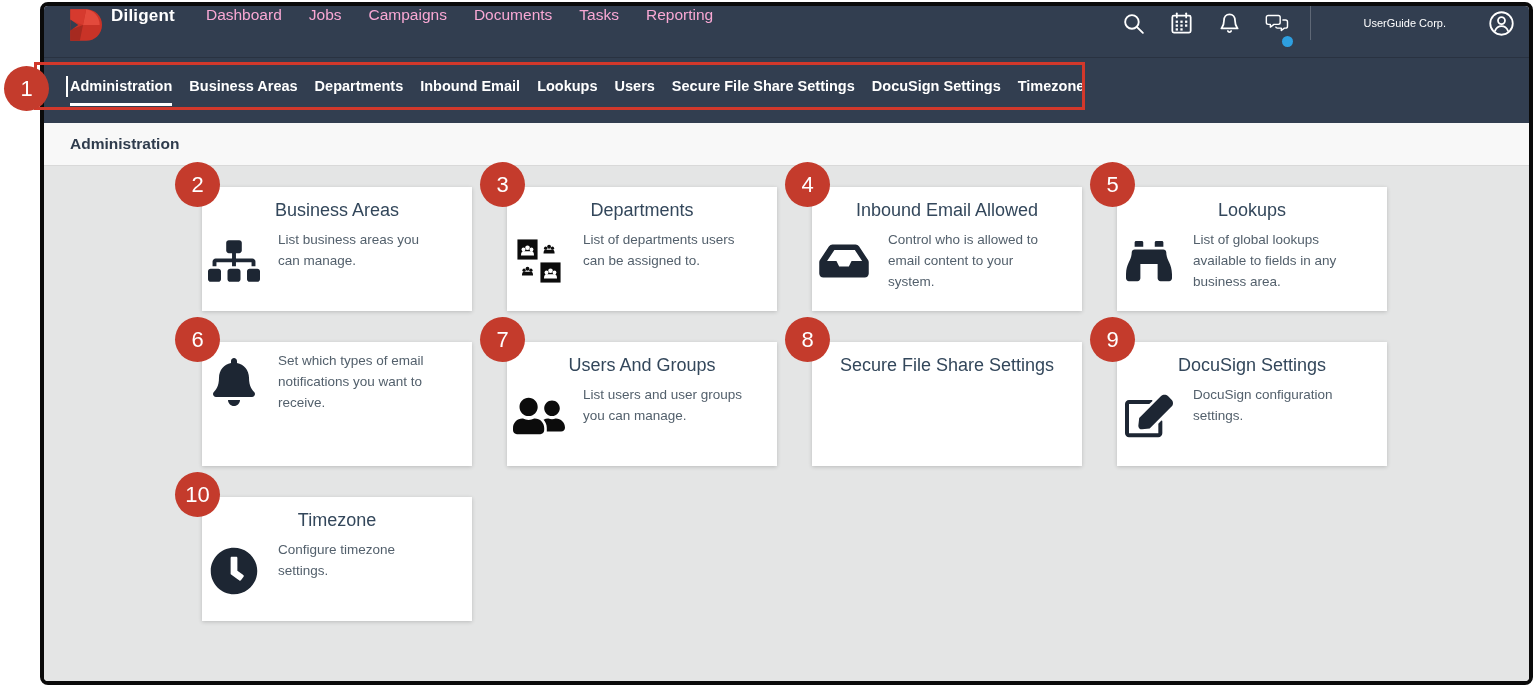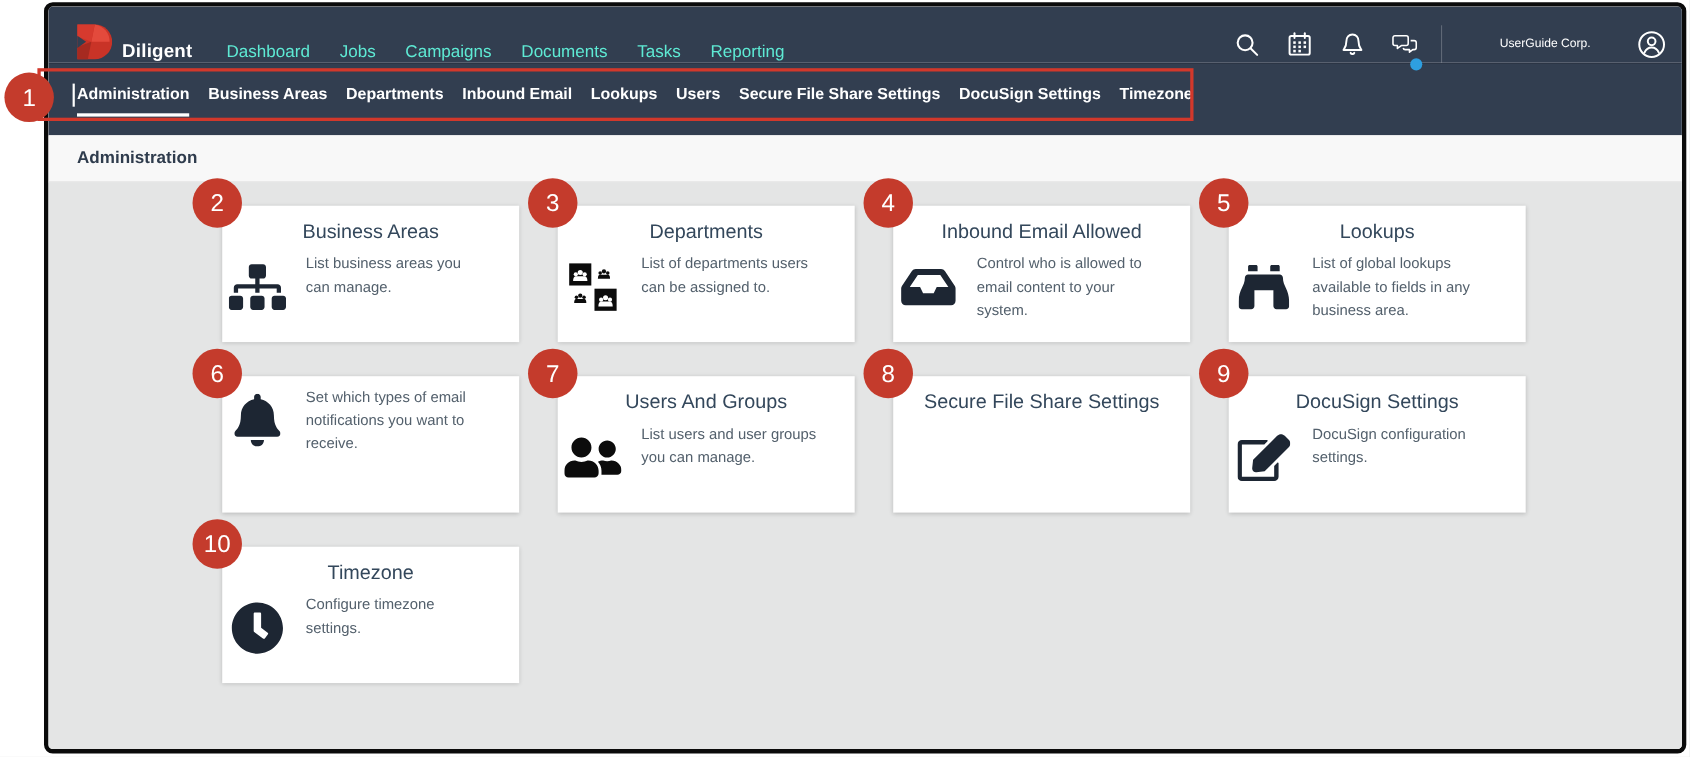--- a/index.html
+++ b/index.html
@@ -18,27 +18,27 @@
     border:4px solid #0a0a0a;
     border-radius:8px;
     background:#fff;
     overflow:hidden;
     z-index:1;
   }
 
   
   .topnav {
     height:51px; background:#323e50;
-    display:flex; align-items:flex-end;
+    display:flex; align-items:flex-start;
     padding:0 14px 0 20px;
   }
   .brand-logo svg { width:38px; height:38px; display:block; }
   .brand-name { color:#fff; font-size:17px; font-weight:bold; margin-left:9px; letter-spacing:.2px; }
   .menu { display:flex; gap:27px; margin-left:31px; }
-  .menu-item { color:#5eead4; font-size:15.5px; cursor:pointer; white-space:nowrap; }
+  .menu-item { color:#f9a8d4; font-size:15.5px; cursor:pointer; white-space:nowrap; }
   .nav-right { margin-left:auto; display:flex; align-items:center; }
   .nav-icon { margin-left:23px; cursor:pointer; position:relative; }
   .nav-icon svg { width:25px; height:25px; display:block; }
   .notif-dot {
     position:absolute; right:-3px; bottom:-11px;
     width:11px; height:11px; border-radius:50%;
     background:#2e9fe0;
   }
   .nav-divider { width:1px; height:34px; background:rgba(255,255,255,.22); margin-left:20px; }
   .org-name { color:#fff; font-size:11px; margin:0 42px 0 52px; white-space:nowrap; }

